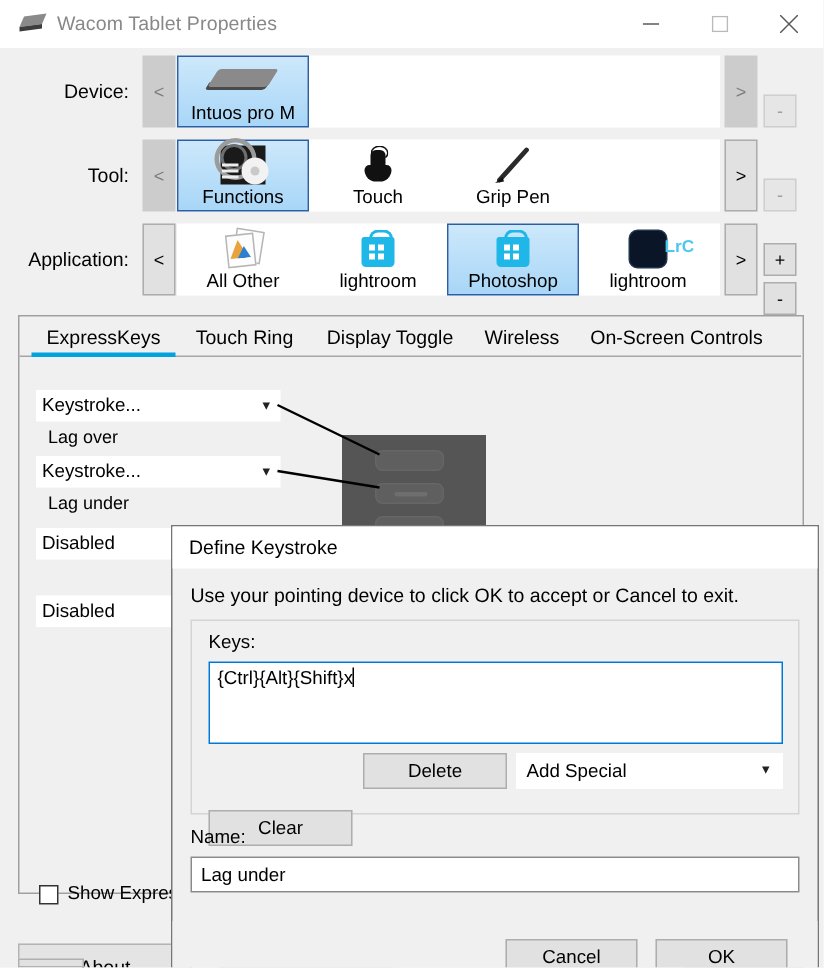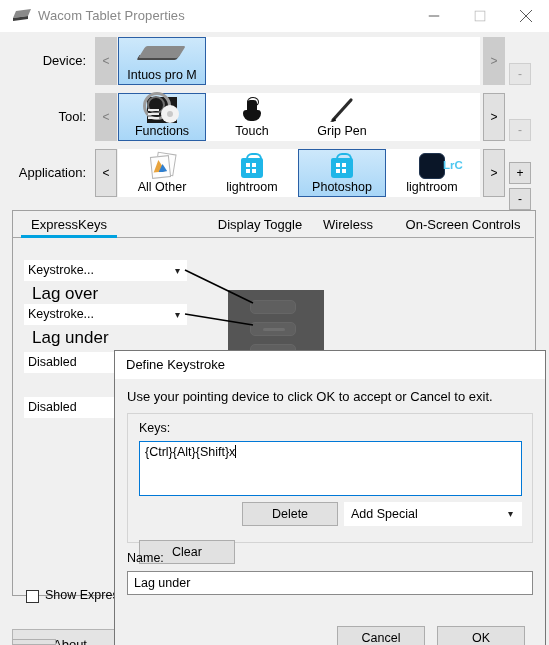--- a/index.html
+++ b/index.html
@@ -118,21 +118,21 @@
        text-align:center;box-sizing:border-box;}
   .tab.active{border-bottom:3px solid #00a2e0;font-weight:normal;}
   .tab-underline{position:absolute;left:0;top:26px;width:521px;height:1px;background:#a6a6a6;}
 
   .panel-body{position:absolute;left:1px;top:27px;right:1px;bottom:1px;background:#f0f0f0;
               border-top:none;}
   .combo{position:absolute;width:163px;height:21px;background:#fff;border:none;
          box-sizing:border-box;font-size:12.5px;line-height:21px;padding-left:4px;color:#000;}
   .combo .cv{display:inline-block;}
   .combo .ch{position:absolute;right:7px;top:0;font-size:10px;color:#222;}
-  .ek-sub{position:absolute;left:32px;font-size:17px;color:#000;}
+  .ek-sub{position:absolute;left:32px;font-size:12px;color:#000;}
 
   .tabletimg{position:absolute;left:228px;top:258px;width:96px;height:78px;background:#555;}
   .tabletimg .k{position:absolute;left:22px;width:46px;height:14px;background:#5f5f5f;
                 border-radius:5px;border:1px solid #666;box-sizing:border-box;}
   .tabletimg .k i{position:absolute;left:12px;top:5px;width:22px;height:3px;background:#6e6e6e;
                   border-radius:2px;}
 
   .chk{position:absolute;left:26px;top:557px;font-size:12.5px;}
   .chk .box{position:absolute;left:0;top:1px;width:13px;height:13px;background:#fff;
             border:1px solid #333;box-sizing:border-box;}
@@ -329,23 +329,24 @@
       </div>
       <div class="arrow-btn arrow-right arrow-active">&gt;</div>
       <div class="sbtn" style="left:509px;top:17px;">+</div>
       <div class="sbtn" style="left:509px;top:43px;">-</div>
     </div>
 
     <div class="panel">
       <div class="tabstrip">
         <div class="tab-underline"></div>
         <div class="tab active" style="left:8px;width:96px;">ExpressKeys</div>
+        <div class="tab" style="left:108px;width:84px;">Touch Ring</div>
         <div class="tab" style="left:194px;width:106px;">Display Toggle</div>
         <div class="tab" style="left:302px;width:66px;">Wireless</div>
-        <div class="tab" style="left:382px;width:136px;">On-Screen Controls</div>
+        <div class="tab" style="left:370px;width:136px;">On-Screen Controls</div>
       </div>
       <div class="panel-body"></div>
     </div>
 
     <div class="combo" style="left:24px;top:228px;">
       <span class="cv">Keystroke...</span>
       <span class="ch">▾</span>
     </div>
     <div class="ek-sub" style="top:252px;">Lag over</div>
 

